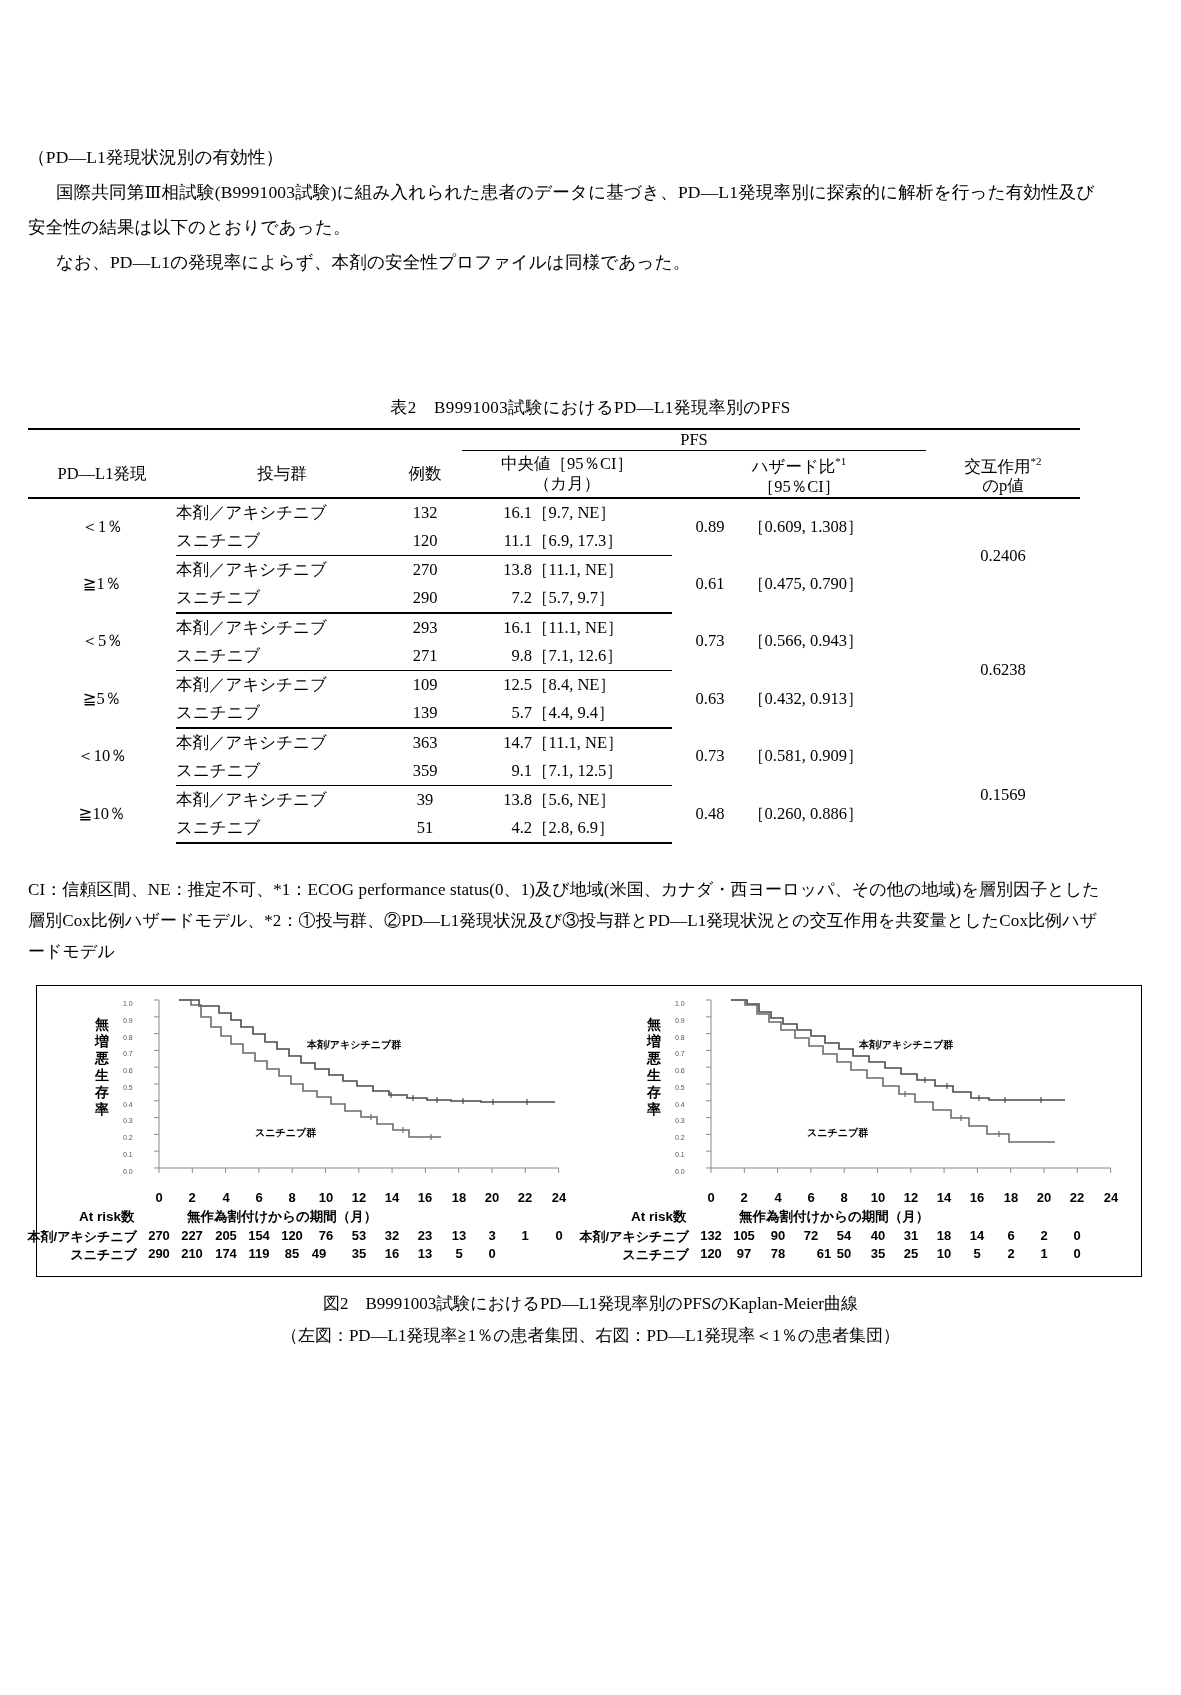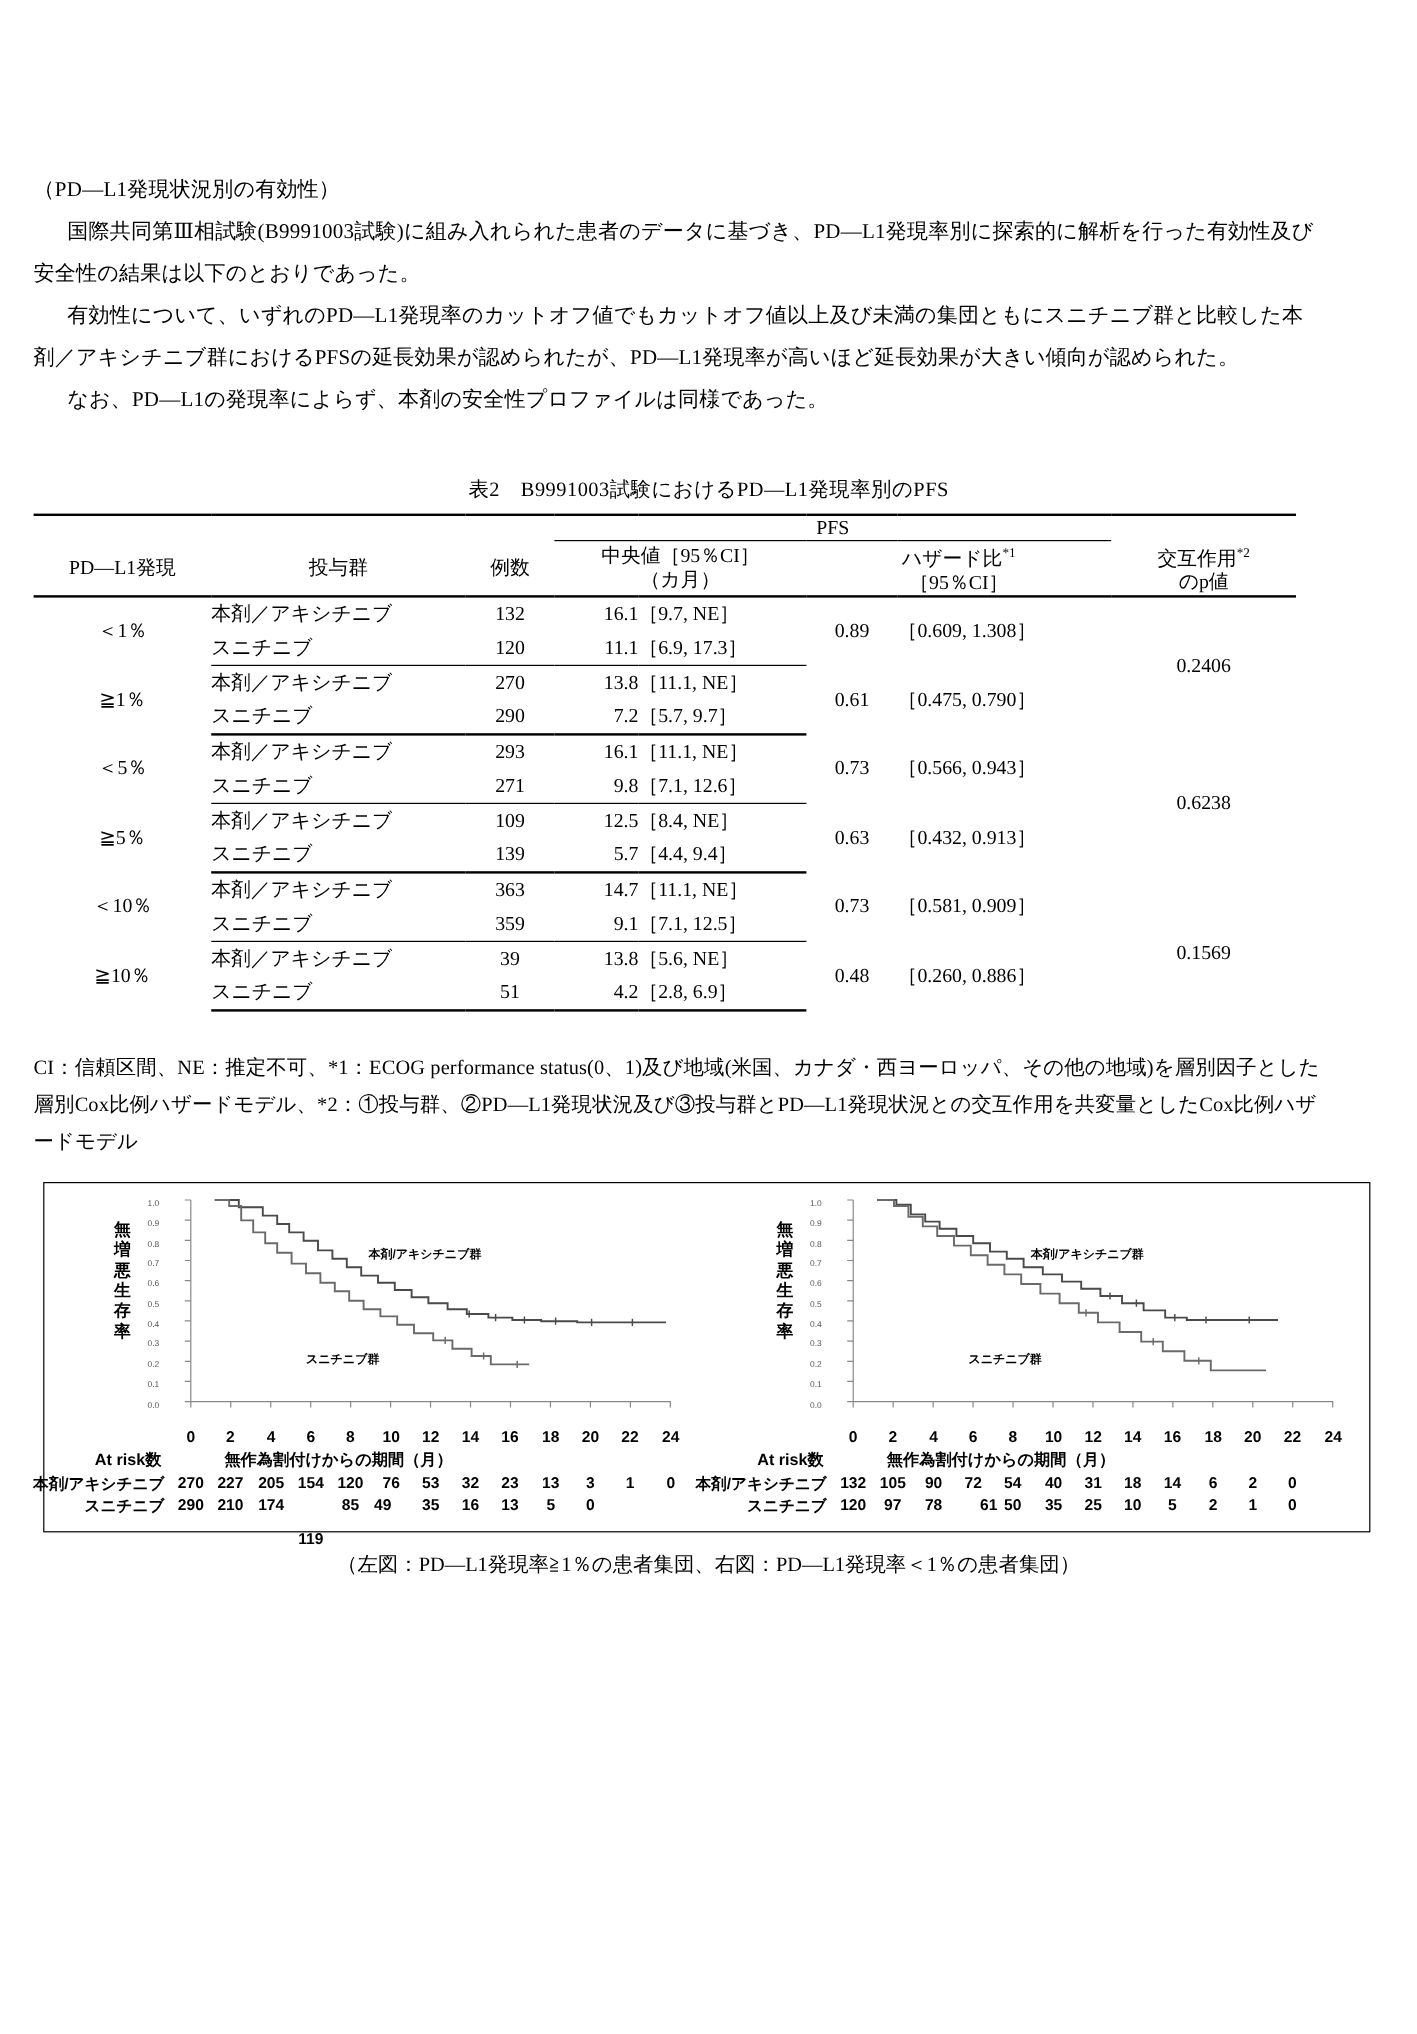--- a/index.html
+++ b/index.html
@@ -193,21 +193,20 @@
   }
 </style>
 </head>
 <body>
 
 <div class="page">
 
   <div class="prose">
     <p>（PD—L1発現状況別の有効性）</p>
     <p class="ind">国際共同第Ⅲ相試験(B9991003試験)に組み入れられた患者のデータに基づき、PD—L1発現率別に探索的に解析を行った有効性及び安全性の結果は以下のとおりであった。</p>
-    <p class="ind">有効性について、いずれのPD—L1発現率のカットオフ値でもカットオフ値以上及び未満の集団ともにスニチニブ群と比較した本剤／アキシチニブ群におけるPFSの延長効果が認められたが、PD—L1発現率が高いほど延長効果が大きい傾向が認められた。</p>
     <p class="ind">なお、PD—L1の発現率によらず、本剤の安全性プロファイルは同様であった。</p>
   </div>
 
   <div class="tbl-title">表2　B9991003試験におけるPD—L1発現率別のPFS</div>
 
   <div class="tbl-wrap">
     <table class="t2">
       <colgroup>
         <col style="width:148px">
         <col style="width:212px">
@@ -465,21 +464,21 @@
       </div>
 
       <div class="ar-row ar2">
         <div class="ar-label-box">
             <span class="nm">スニチニブ</span>
           </div>
         <div class="vals">
           <span style="left:122px;">290</span>
           <span style="left:155px;">210</span>
           <span style="left:189px;">174</span>
-          <span style="left:222px;margin-top:29px;">119</span>
+          <span style="left:222px;">119</span>
           <span style="left:255px;">85</span>
           <span style="left:282px;text-align:right;">49</span>
           <span style="left:322px;">35</span>
           <span style="left:355px;">16</span>
           <span style="left:388px;">13</span>
           <span style="left:422px;">5</span>
           <span style="left:455px;">0</span>
         </div>
       </div>
     </div>
@@ -606,16 +605,17 @@
           <span style="left:388px;">5</span>
           <span style="left:422px;">2</span>
           <span style="left:455px;">1</span>
           <span style="left:488px;">0</span>
         </div>
       </div>
     </div>
   </div>
 
   <div class="caption">
+    <div>図2　B9991003試験におけるPD—L1発現率別のPFSのKaplan-Meier曲線</div>
     <div>（左図：PD—L1発現率≧1％の患者集団、右図：PD—L1発現率＜1％の患者集団）</div>
   </div>
 
 </div>
 
 </body></html>

